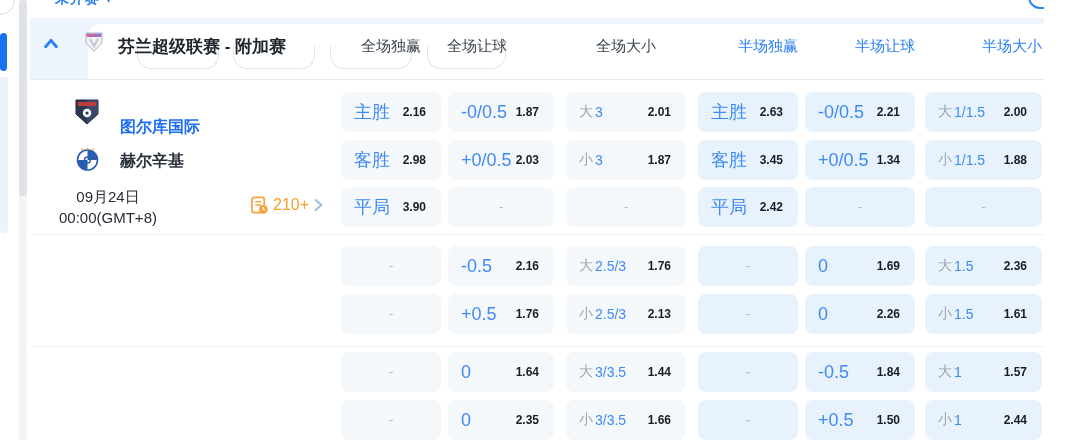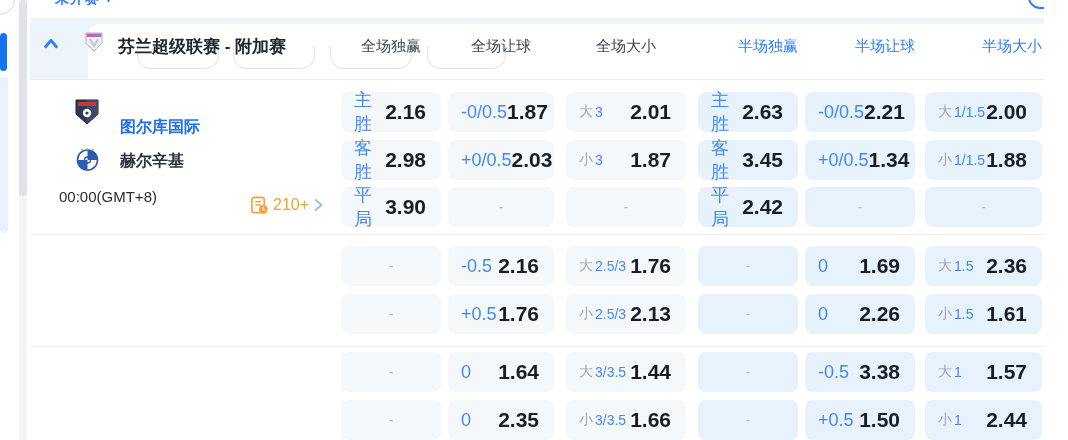--- a/index.html
+++ b/index.html
@@ -46,21 +46,21 @@
   .markets .cnt{color:#f7a02c;font-size:16px;}
 
   
   .cell{position:absolute;height:40px;border-radius:8px;display:flex;align-items:center;
         padding:0 15px 0 13px;box-sizing:border-box;}
   .cell.left{background:#f5f8fb;}
   .cell.right{background:#e8f2fd;}
   .cell .lbl{color:#3f8af2;font-size:18px;}
   .cell .pre{color:#9aa5b1;font-size:14px;}
   .cell .line{color:#3f8af2;font-size:14px;margin-left:2px;}
-  .cell .val{margin-left:auto;color:#181d25;font-size:21px;font-weight:bold;}
+  .cell .val{margin-left:auto;color:#181d25;font-size:12px;font-weight:bold;}
   .cell.dash{justify-content:center;padding:0;color:#b3bcc6;font-size:14px;}
 </style>
 </head>
 <body>
 
 <div class="stage">
 
   <div class="abs corner-circle"></div>
   <div class="abs left-bar"></div>
   <div class="abs left-strip"></div>
@@ -94,21 +94,21 @@
     </linearGradient>
       </defs>
     <path d="M1 1h16v10L9 19 1 11z" fill="#eef0f3" stroke="#b0b7c1" stroke-width="1"></path>
     <rect x="1.6" y="1.6" width="14.8" height="3.4" fill="url(#lg)"></rect>
     <path d="M5 7l4 7 4-7" fill="none" stroke="#c1c8d1" stroke-width="2"></path>
   </svg>
 
   <div class="abs league-title">芬兰超级联赛 - 附加赛</div>
   <div id="colheads">
       <div class="abs colhead" style="left: 341px; width: 100px;">全场独赢</div>
-      <div class="abs colhead" style="left: 448px; width: 106px;">全场让球</div>
+      <div class="abs colhead" style="left: 424px; width: 106px;">全场让球</div>
       <div class="abs colhead" style="left: 566px; width: 120px;">全场大小</div>
       <div class="abs colhead accent" style="left: 698px; width: 100px;">半场独赢</div>
       <div class="abs colhead accent" style="left: 805px; width: 110px;">半场让球</div>
       <div class="abs colhead accent" style="left: 925px; width: 117px;">半场大小</div>
     </div>
 
   <svg class="abs pin" viewBox="0 0 24 24">
     <path fill="#b6bdc7" d="M15 1l8 8-2 2-1-.5-5 5 .8 4-2 2-5-5-6.5 6.5-1.3-1.3L7.5 15l-5-5 2-2 4 .8 5-5L13 3z"></path>
   </svg>
 
@@ -133,20 +133,21 @@
     <circle cx="11.5" cy="12" r="3" fill="none" stroke="#2a5db0" stroke-width="1.4"></circle>
     <g fill="#e8b33c">
         <circle cx="6" cy="1.6" r="1"></circle>
         <circle cx="11.5" cy="0.9" r="1"></circle>
         <circle cx="17" cy="1.6" r="1"></circle>
       </g>
   </svg>
   <div class="abs team-name away" style="left:120px;top:151px;">赫尔辛基</div>
 
   <div class="abs dt">
+    <div>09月24日</div>
     <div>00:00(GMT+8)</div>
   </div>
 
   <div class="abs markets">
     <svg width="19" height="19" viewBox="0 0 20 20">
       <rect x="2" y="1.5" width="13" height="16" rx="2.5" fill="none" stroke="#f7a23b" stroke-width="1.8"></rect>
       <line x1="5.5" y1="6" x2="11.5" y2="6" stroke="#f7a23b" stroke-width="1.6"></line>
       <line x1="5.5" y1="9.5" x2="11.5" y2="9.5" stroke="#f7a23b" stroke-width="1.6"></line>
       <circle cx="14" cy="14" r="4.6" fill="#f7a23b"></circle>
       <path d="M14 11.7V14l1.8 1" fill="none" stroke="#fff" stroke-width="1.3"></path>
@@ -288,21 +289,21 @@
       <div class="cell left" style="left: 566px; top: 352px; width: 120px;">
         <span class="pre">大</span>
         <span class="line">3/3.5</span>
         <span class="val">1.44</span>
       </div>
       <div class="cell right dash" style="left: 698px; top: 352px; width: 100px;">
         <span class="">-</span>
       </div>
       <div class="cell right" style="left: 805px; top: 352px; width: 110px;">
         <span class="lbl">-0.5</span>
-        <span class="val">3.38</span>
+        <span class="val">1.84</span>
       </div>
       <div class="cell right" style="left: 925px; top: 352px; width: 117px;">
         <span class="pre">大</span>
         <span class="line">1</span>
         <span class="val">1.57</span>
       </div>
       <div class="cell left dash" style="left: 341px; top: 400px; width: 100px;">
         <span class="">-</span>
       </div>
       <div class="cell left" style="left: 448px; top: 400px; width: 106px;">

